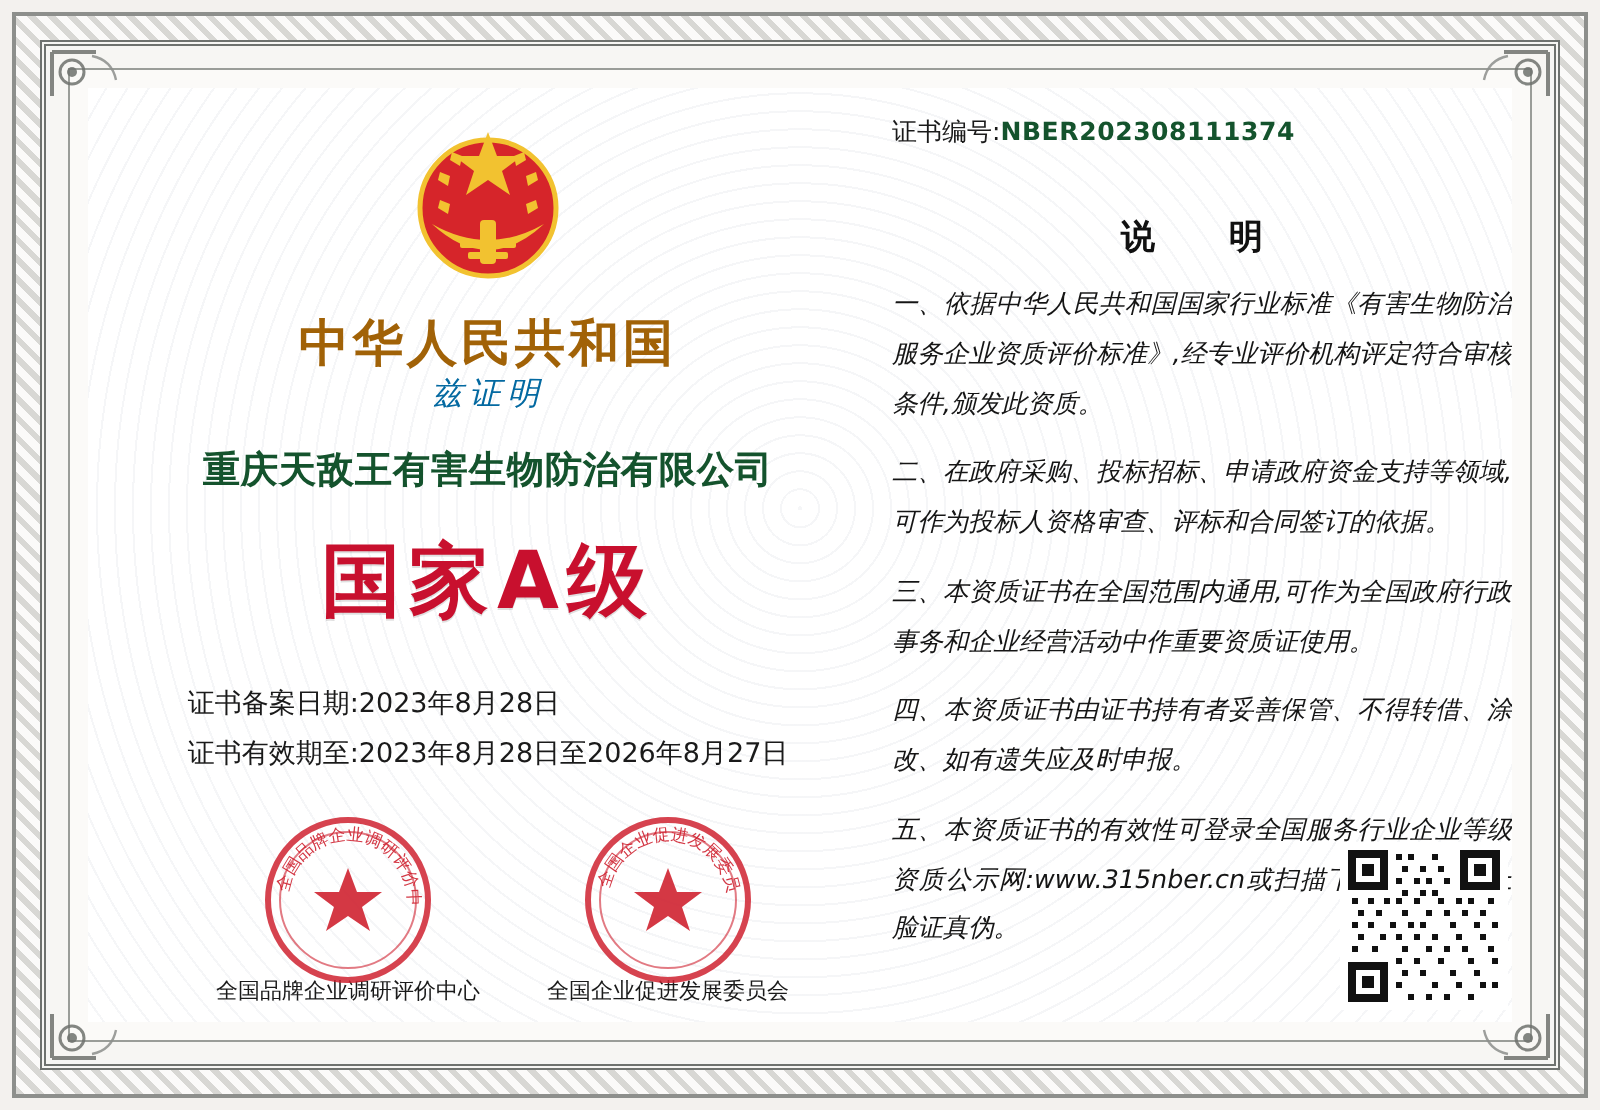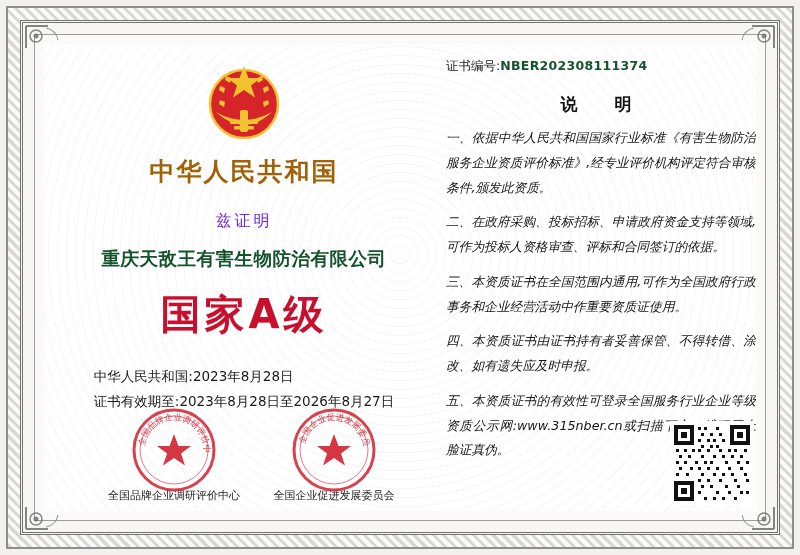--- a/index.html
+++ b/index.html
@@ -79,24 +79,25 @@
     color: #a16207;
     font-weight: bold;
     font-size: 25px;
     letter-spacing: 2px;
     line-height: 1.25;
     margin-top: 6px;
   }
   .title-zh .line2 { font-size: 23px; letter-spacing: 1px; }
 
   .hereby {
-    margin-top: 24px;
+    margin-top: 0;
     font-size: 16px;
-    color: #6d28d9;
+    color: #0369a1;
     letter-spacing: 3px;
+    font-style: italic;
   }
 
   .company {
     margin-top: 14px;
     font-size: 18.5px;
     font-weight: bold;
     color: #14532d;
     letter-spacing: 0.5px;
   }
 
@@ -159,21 +160,21 @@
     font-weight: bold;
     letter-spacing: 0.3px;
   }
 
   .notes-title {
     text-align: center;
     font-size: 17px;
     font-weight: bold;
     letter-spacing: 10px;
     color: #111;
-    margin-top: 18px;
+    margin-top: 32px;
     font-family: Liberation Mono, monospace;
   }
 
   .note {
     font-size: 12.7px;
     line-height: 1.95;
     color: #151515;
     text-align: justify;
     margin-top: 10px;
     text-indent: 0;
@@ -273,21 +274,21 @@
       </div>
 
       <div class="hereby">兹证明</div>
 
       <div class="company">重庆天敌王有害生物防治有限公司</div>
 
       <div class="grade">国家A级</div>
 
       <div class="dates">
         <span class="dl">
-          <span>中华人民共和国:</span><span>2023年8月28日</span>
+          <span>证书备案日期:</span><span>2023年8月28日</span>
         </span>
         <span class="dl">
           <span>证书有效期至:</span><span>2023年8月28日至2026年8月27日</span>
         </span>
       </div>
 
       <div class="seals">
 
         <div class="seal-wrap">
           <div class="seal">

